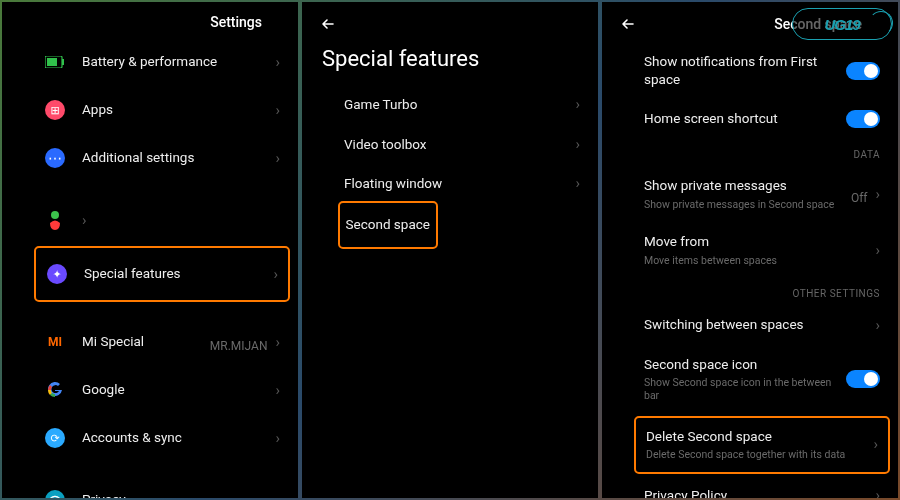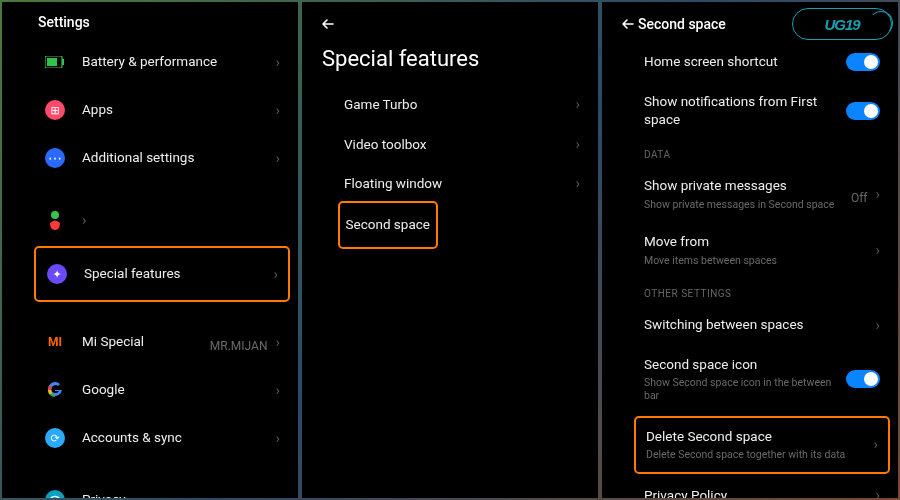--- a/index.html
+++ b/index.html
@@ -1,33 +1,33 @@
 <!DOCTYPE html>
 <html><head>
 <meta charset="utf-8">
 <style>
   * { margin:0; padding:0; box-sizing:border-box; font-family:-apple-system,Roboto,Arial,sans-serif; }
   body { width:900px; height:500px; background:linear-gradient(135deg,#4a7a3a 0%,#2a4a6a 50%,#7a4a2a 100%); overflow:hidden; display:flex; gap:4px; padding:2px; }
   .panel { flex:1; background:#000; color:#fff; overflow:hidden; display:flex; flex-direction:column; font-size:13px; position:relative; }
   .hdr { display:flex; align-items:center; padding:12px 16px 8px; }
-  .hdr .title { flex:1; text-align:left; font-size:14px; font-weight:500; }
+  .hdr .title { flex:1; text-align:right; font-size:14px; font-weight:500; }
   .hdr .back { width:20px; height:20px; display:flex; align-items:center; justify-content:center; cursor:pointer; }
   .hdr .spacer { width:20px; }
   .bigtitle { font-size:22px; font-weight:400; padding:4px 20px 14px; }
   .list { flex:1; overflow-y:auto;padding-left:24px; }
   .item { display:flex; align-items:center; padding:13px 18px; cursor:pointer; position:relative; }
   .item.tight { padding:11px 18px; }
   .item .ico { width:22px; height:22px; margin-right:16px; display:flex; align-items:center; justify-content:center; flex-shrink:0; }
   .item .txt { flex:1; min-width:0; }
   .item .label { font-size:13.5px; color:#eee; line-height:1.3; }
   .item .sub { font-size:10.5px; color:#6a6a6a; margin-top:4px; line-height:1.2; }
   .item .rval { font-size:12px; color:#6a6a6a; margin-right:8px;margin-top:7px; }
   .item .chev { color:#555; font-size:15px; line-height:1; }
   .sep { height:14px; }
-  .sechdr { font-size:10px; color:#666; letter-spacing:0.5px; padding:10px 18px 6px; text-transform:uppercase; }
+  .sechdr { font-size:10px; color:#666; letter-spacing:0.5px; padding:10px 18px 6px; text-transform:uppercase;text-align:right; }
   .toggle { width:34px; height:18px; border-radius:10px; background:#0a84ff; position:relative; flex-shrink:0; }
   .toggle::after { content:""; position:absolute; width:14px; height:14px; border-radius:50%; background:#fff; top:2px; right:2px; }
   .hl { border:2.5px solid #ff7a00; border-radius:5px; margin:-2.5px; }
   .logo { position:absolute; top:6px; right:6px; width:100px; height:32px; border:1.5px solid #1aa0b0; border-radius:16px; display:flex; align-items:center; justify-content:center; background:rgba(0,0,0,0.6); z-index:5; }
   .logo span { font-family:Arial; font-weight:700; font-size:15px; color:#1aa0b0; font-style:italic; letter-spacing:-1px; }
   .logo::after { content:""; position:absolute; right:-2px; top:2px; width:22px; height:22px; border:1.5px solid #1aa0b0; border-radius:50%; border-left-color:transparent; border-bottom-color:transparent; }
   
   .ci { width:20px; height:20px; border-radius:50%; display:flex; align-items:center; justify-content:center; font-size:11px; }
 </style>
 </head>
@@ -191,27 +191,27 @@
         <svg width="18" height="18" viewBox="0 0 18 18">
           <path d="M14 9H4M8 5l-4 4 4 4" stroke="#fff" stroke-width="1.6" fill="none" stroke-linecap="round" stroke-linejoin="round"></path>
         </svg>
       </div>
     <div class="title">Second space</div>
     <div class="spacer"></div>
   </div>
   <div class="list">
     <div class="item tight">
       <div class="txt">
+          <div class="label">Show notifications from First space</div>
+        </div>
+      <div class="toggle"></div>
+    </div>
+    <div class="item tight">
+      <div class="txt">
           <div class="label">Home screen shortcut</div>
-        </div>
-      <div class="toggle"></div>
-    </div>
-    <div class="item tight">
-      <div class="txt">
-          <div class="label">Show notifications from First space</div>
         </div>
       <div class="toggle"></div>
     </div>
     <div class="sechdr">DATA</div>
     <div class="item tight">
       <div class="txt">
         <div class="label">Show private messages</div>
         <div class="sub">Show private messages in Second space</div>
       </div>
       <div class="rval">Off</div>

